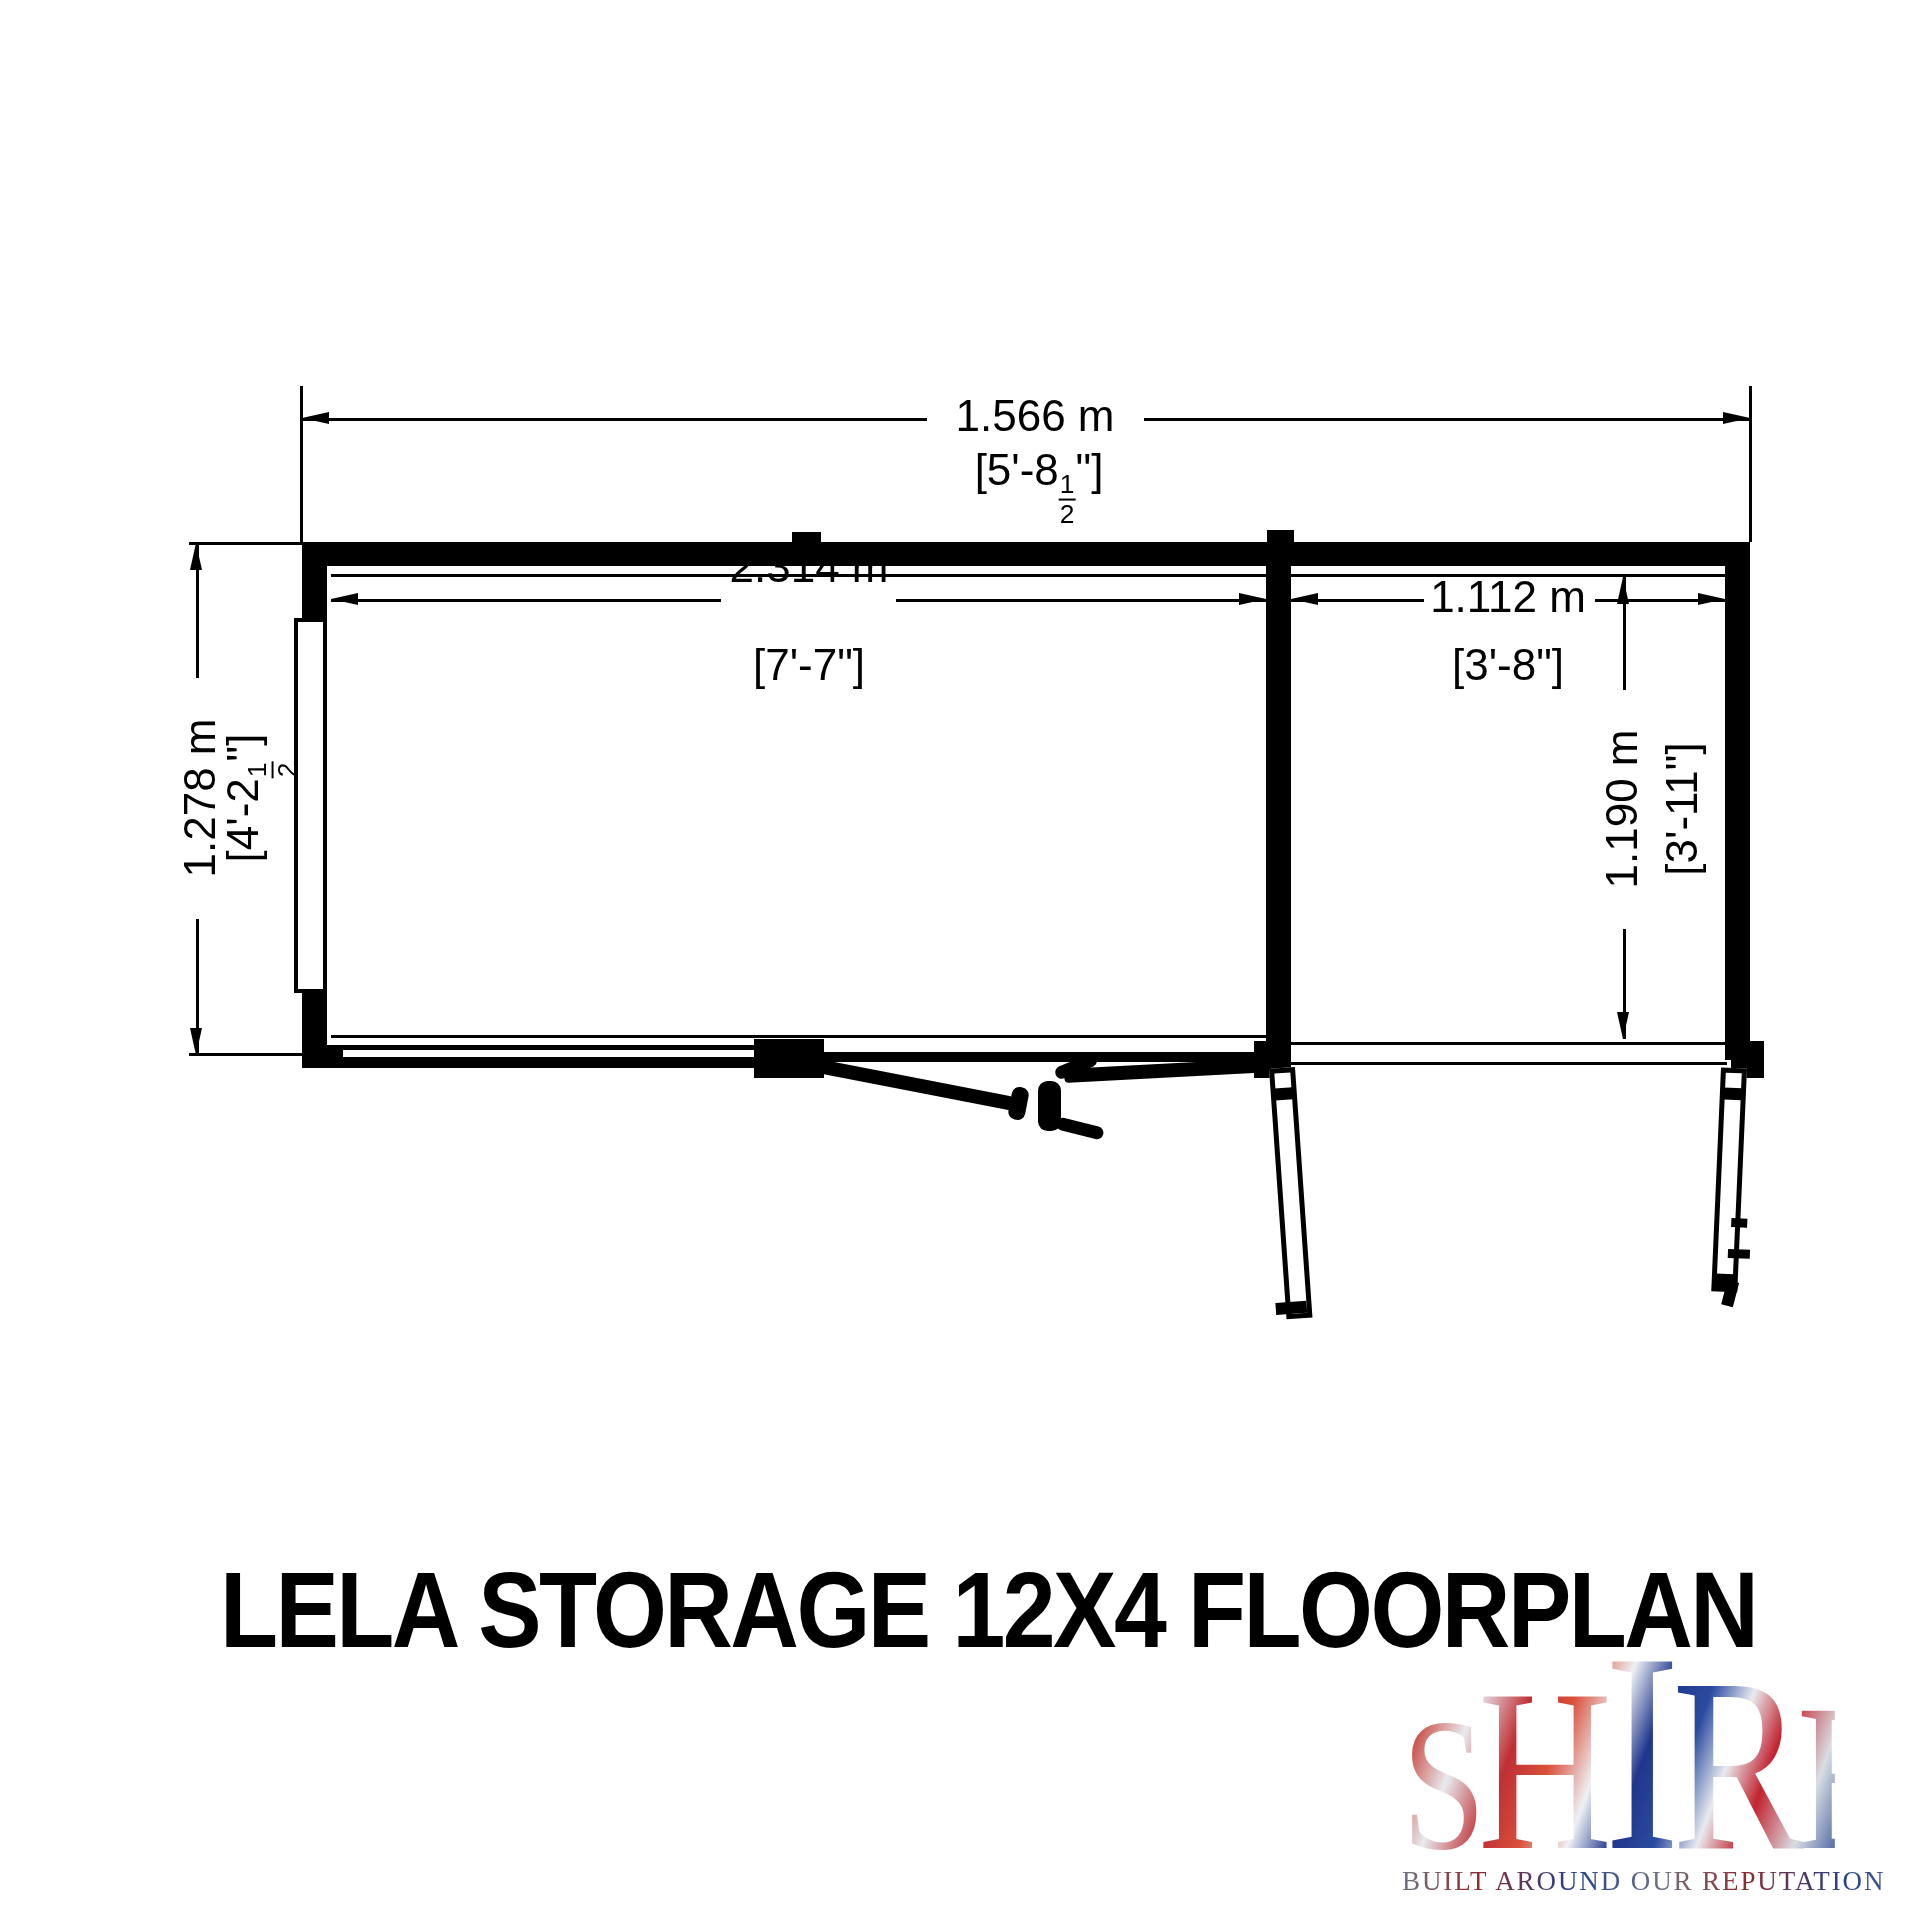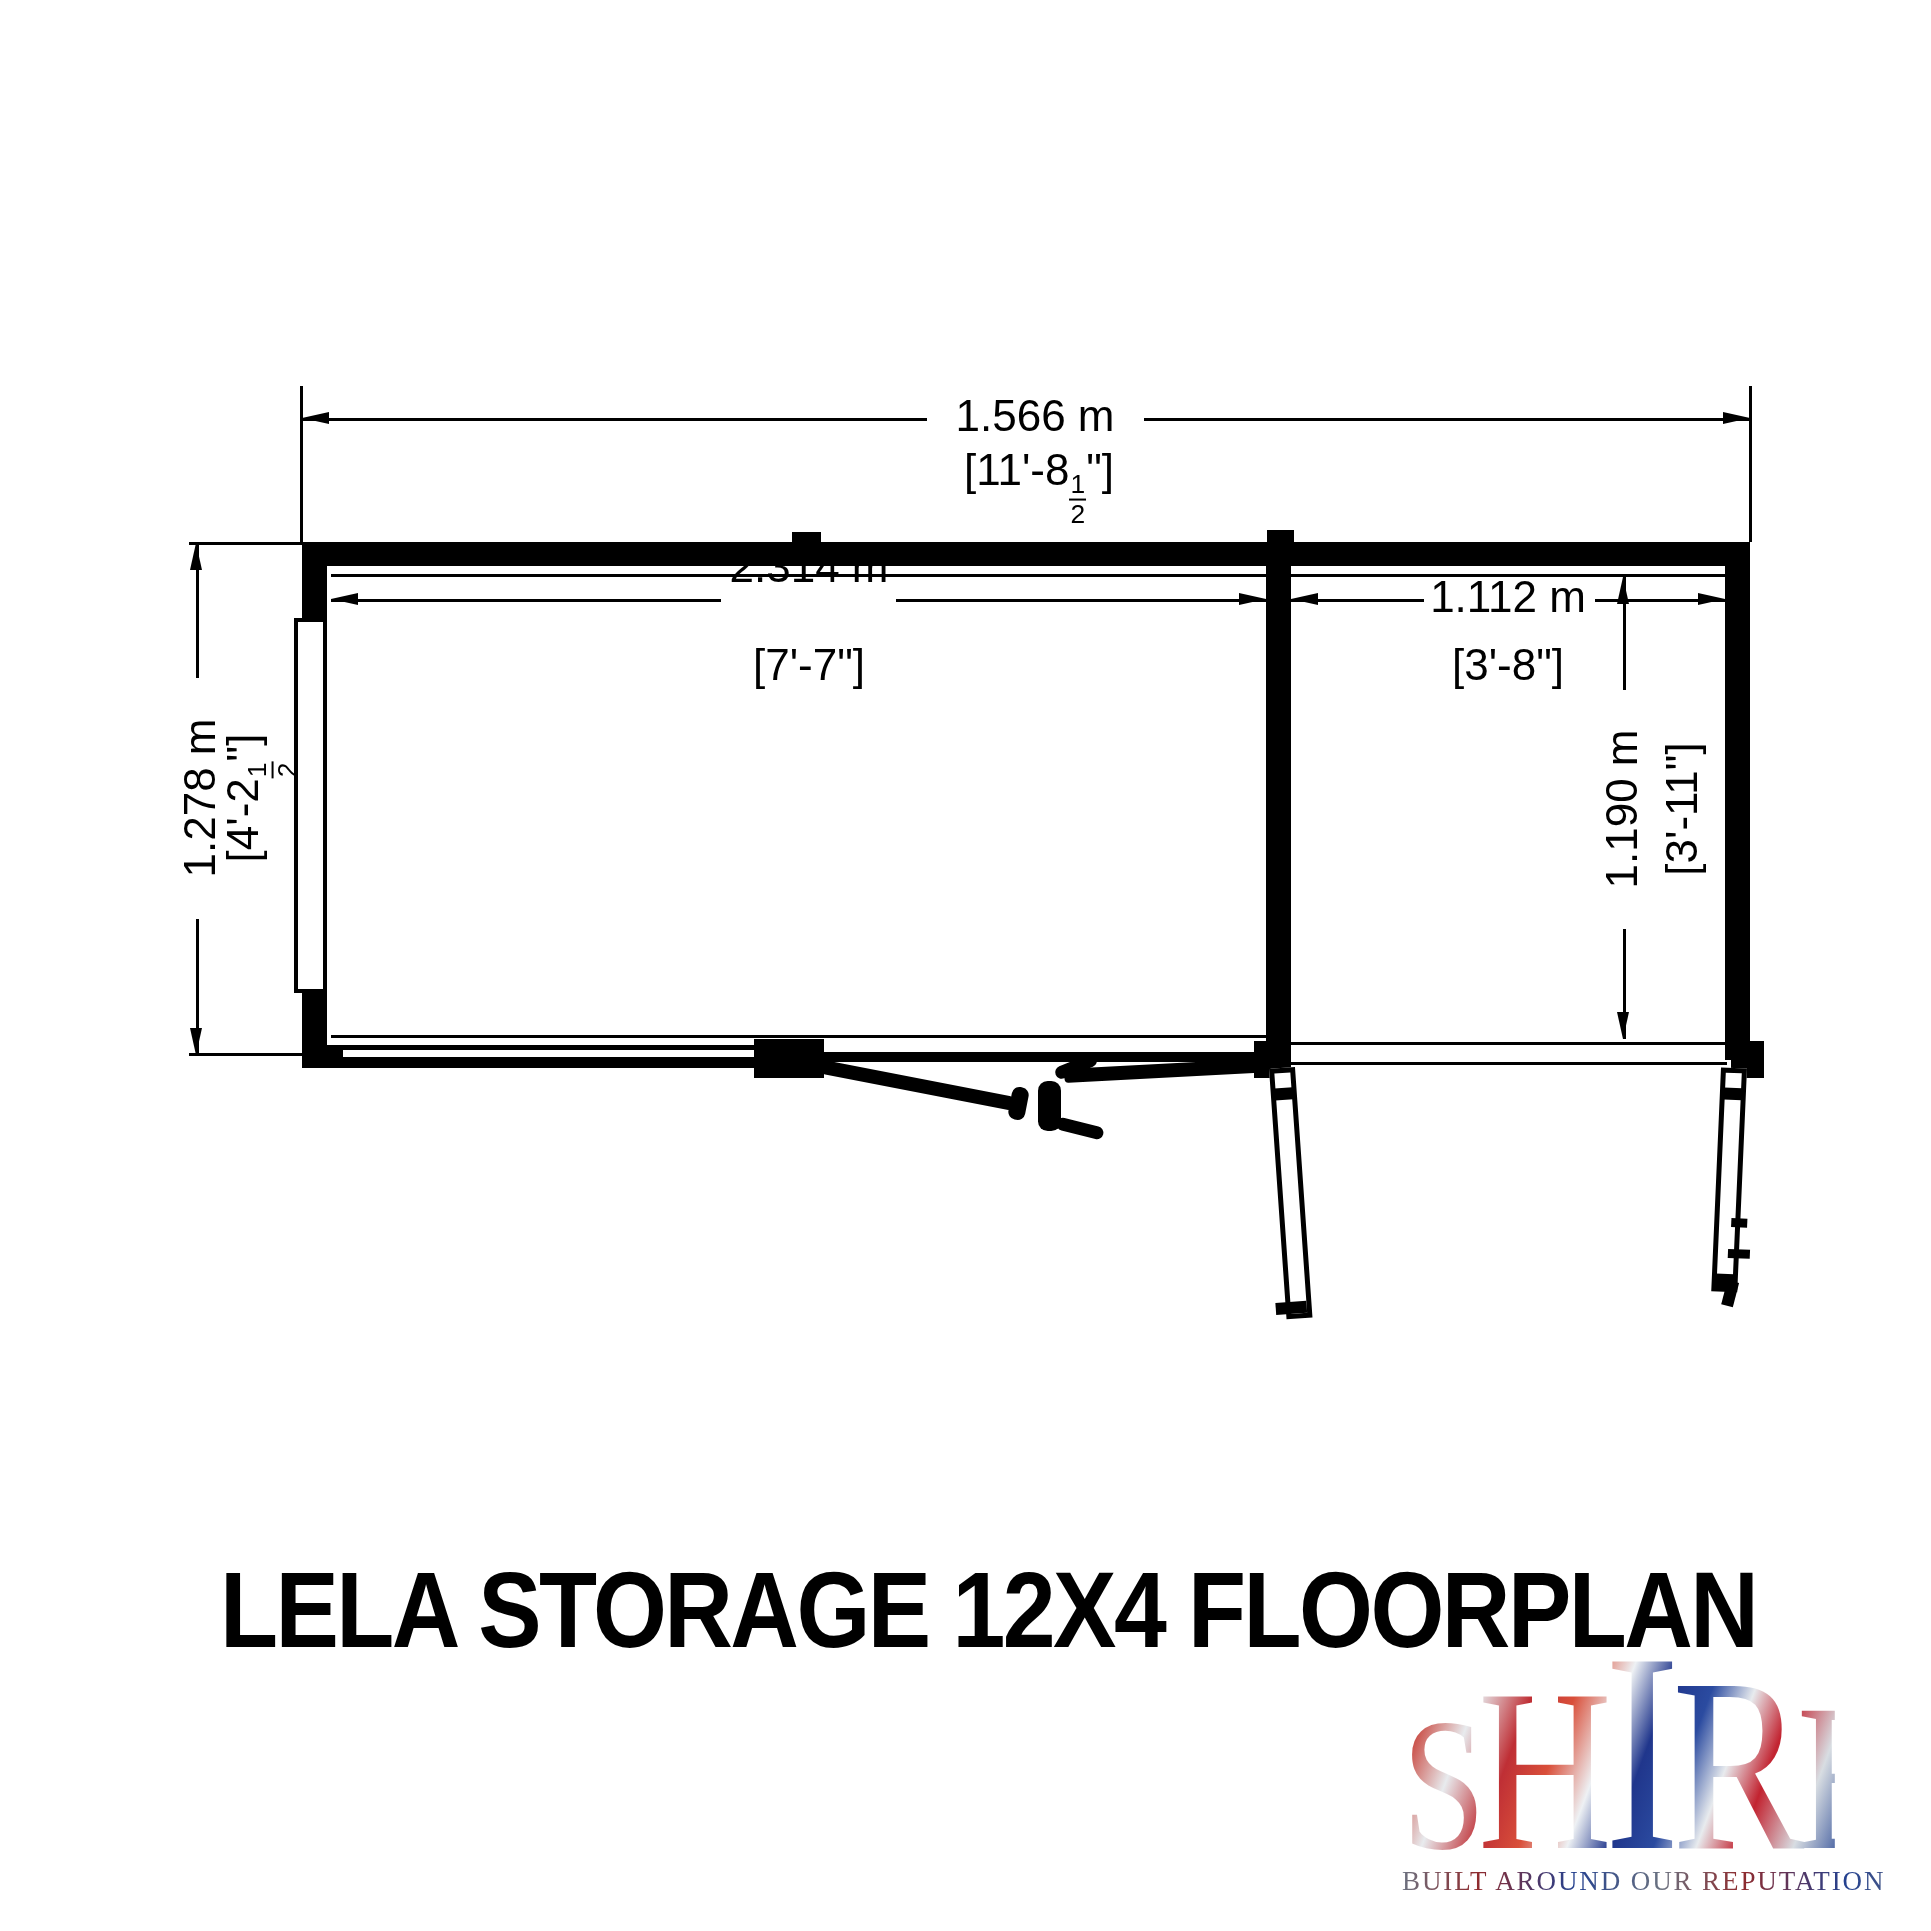--- a/index.html
+++ b/index.html
@@ -58,21 +58,21 @@
   <div class="abs ink" style="left:300px;top:386px;width:2.9px;height:156px;"></div>
   <div class="abs ink" style="left:1749px;top:386px;width:2.9px;height:156px;"></div>
   <div class="abs ink" style="left:302px;top:418px;width:625px;height:2.9px;"></div>
   <div class="abs ink" style="left:1144px;top:418px;width:606px;height:2.9px;"></div>
   <div class="arr arr-l" style="left:302px;top:412px;"></div>
   <div class="arr arr-r" style="left:1723px;top:412px;"></div>
   <div class="dimtxt" style="left:1035px;top:416px;">
     <span>1.566 m</span>
   </div>
   <div class="dimtxt" style="left:1039px;top:488px;">
-    <span>[11'-8</span><span class="frac">
+    <span>[5'-8</span><span class="frac">
         <span class="num">1</span>
         <span>2</span>
       </span><span>"]</span>
   </div>
 
   <div class="abs ink" style="left:189px;top:542px;width:113px;height:2.9px;"></div>
   <div class="abs ink" style="left:189px;top:1053px;width:113px;height:2.9px;"></div>
   <div class="abs ink" style="left:196px;top:543px;width:2.9px;height:135px;"></div>
   <div class="abs ink" style="left:196px;top:919px;width:2.9px;height:136px;"></div>
   <div class="arr arr-u" style="left:190px;top:543px;"></div>

